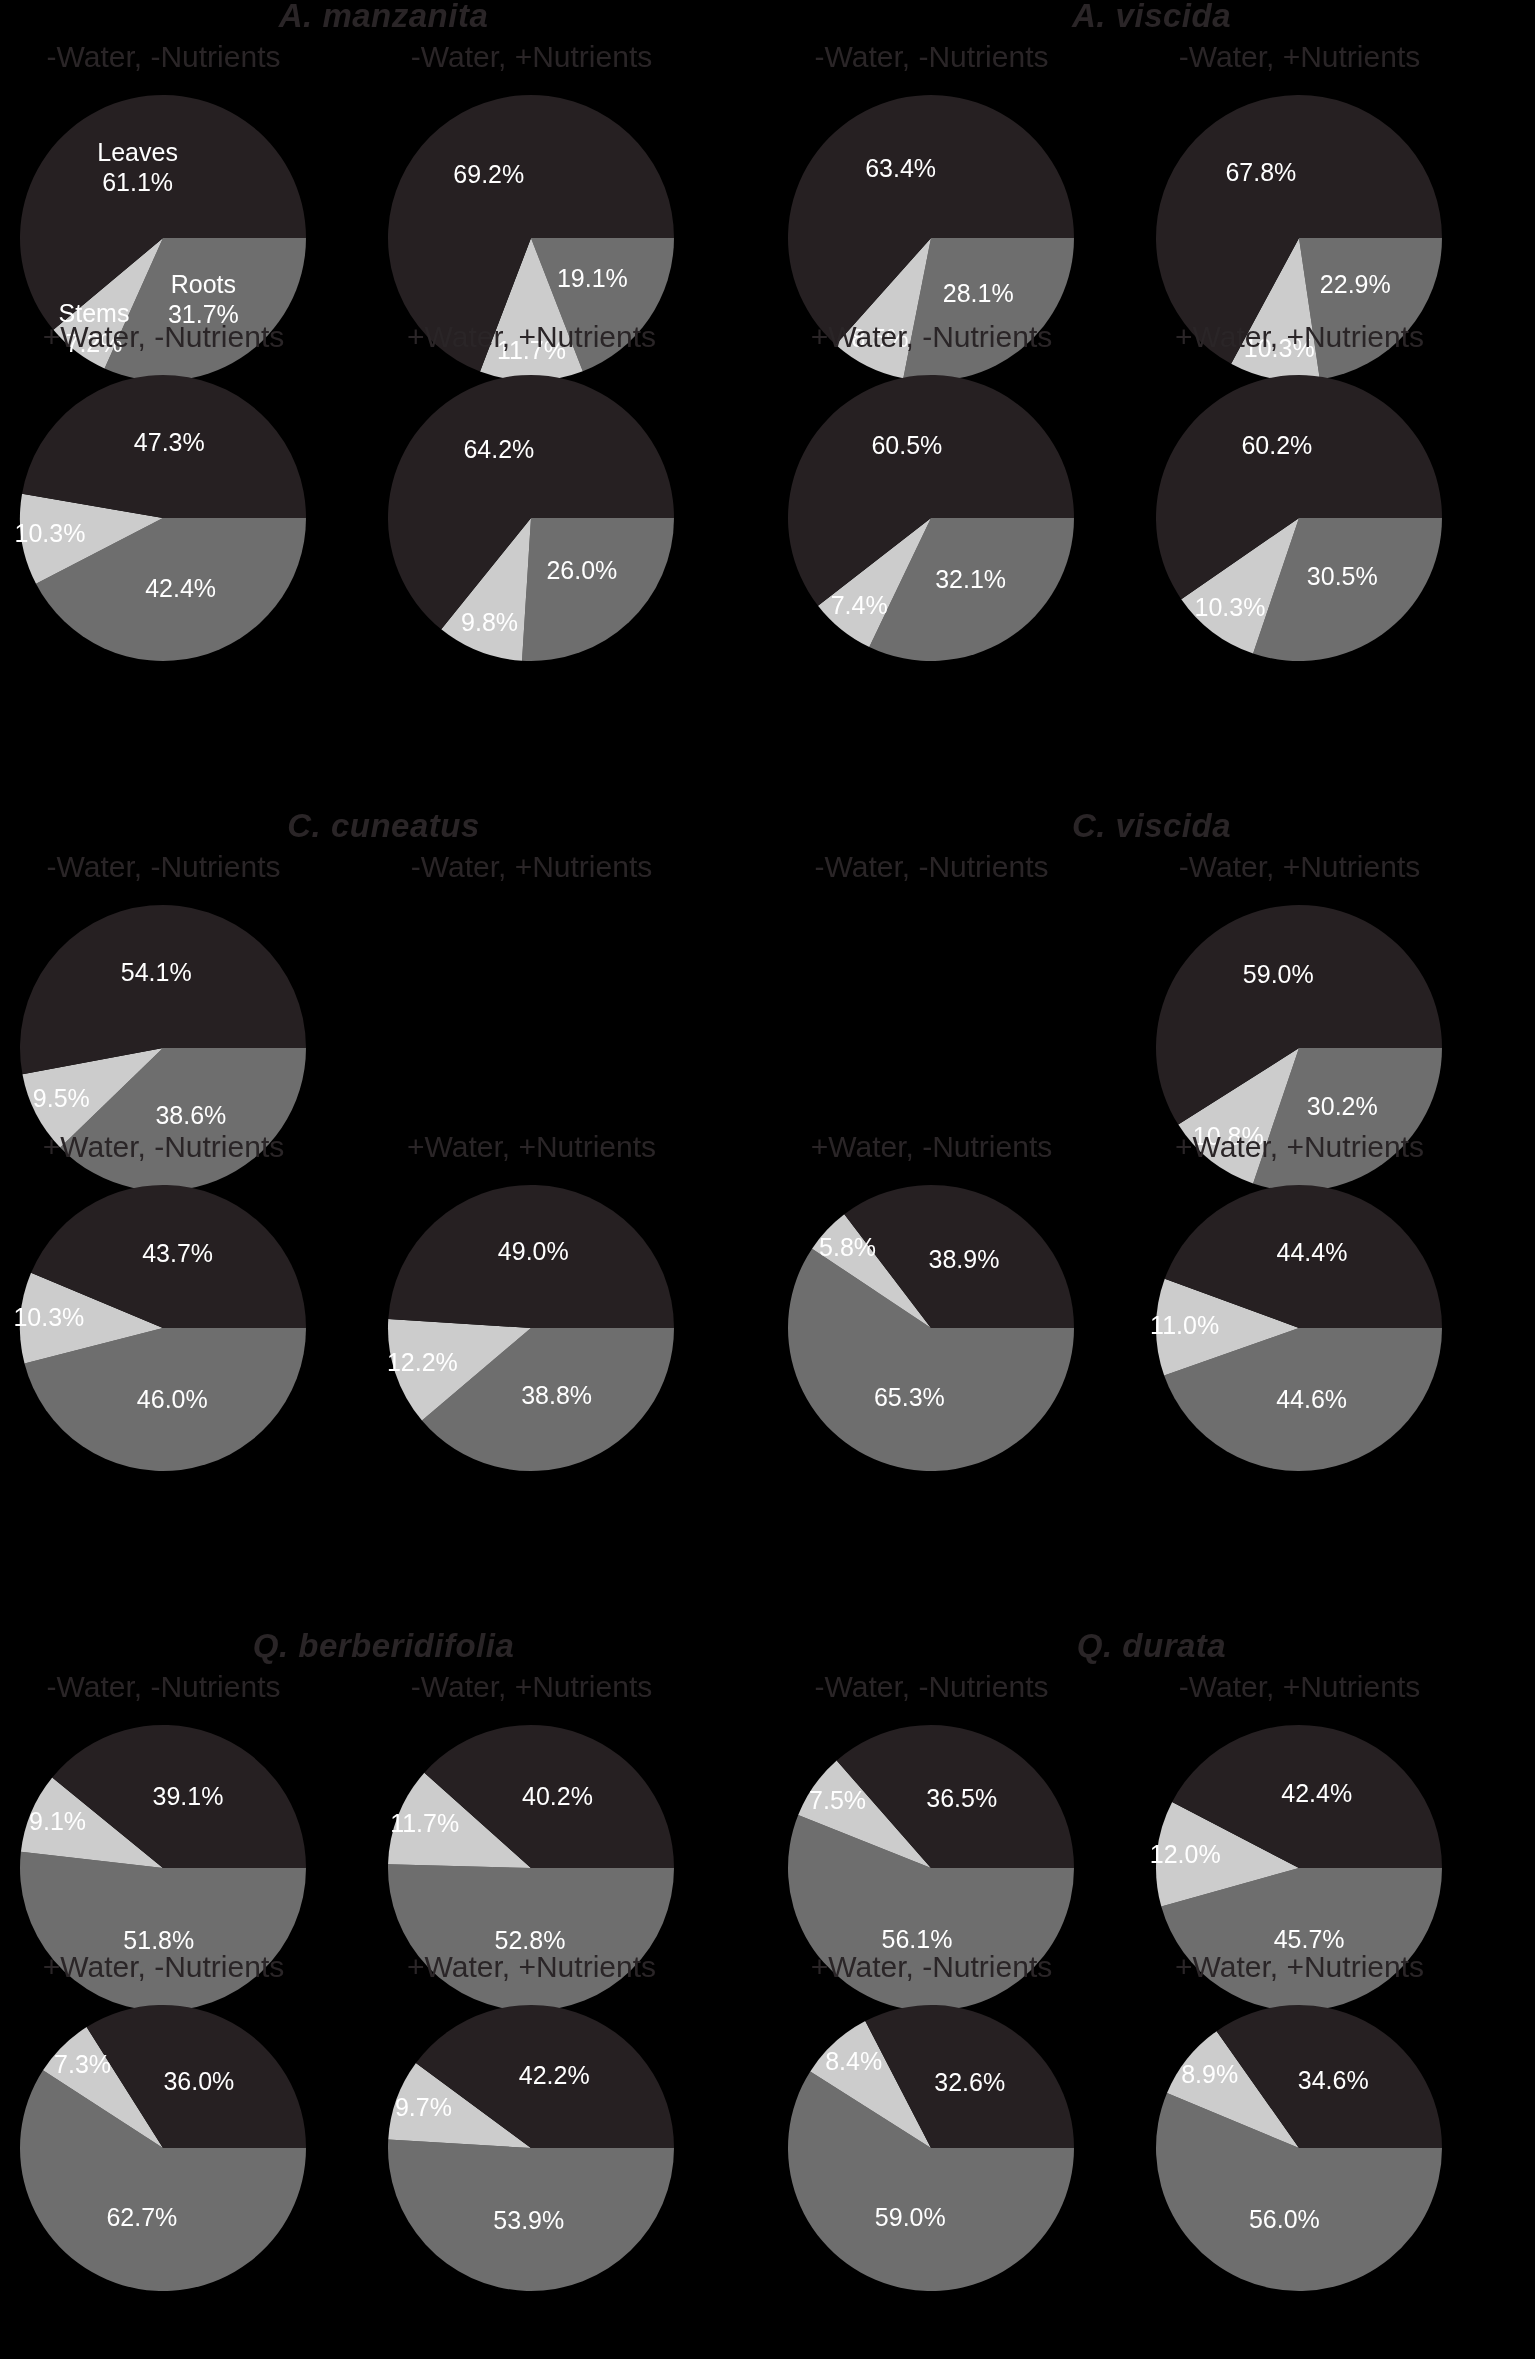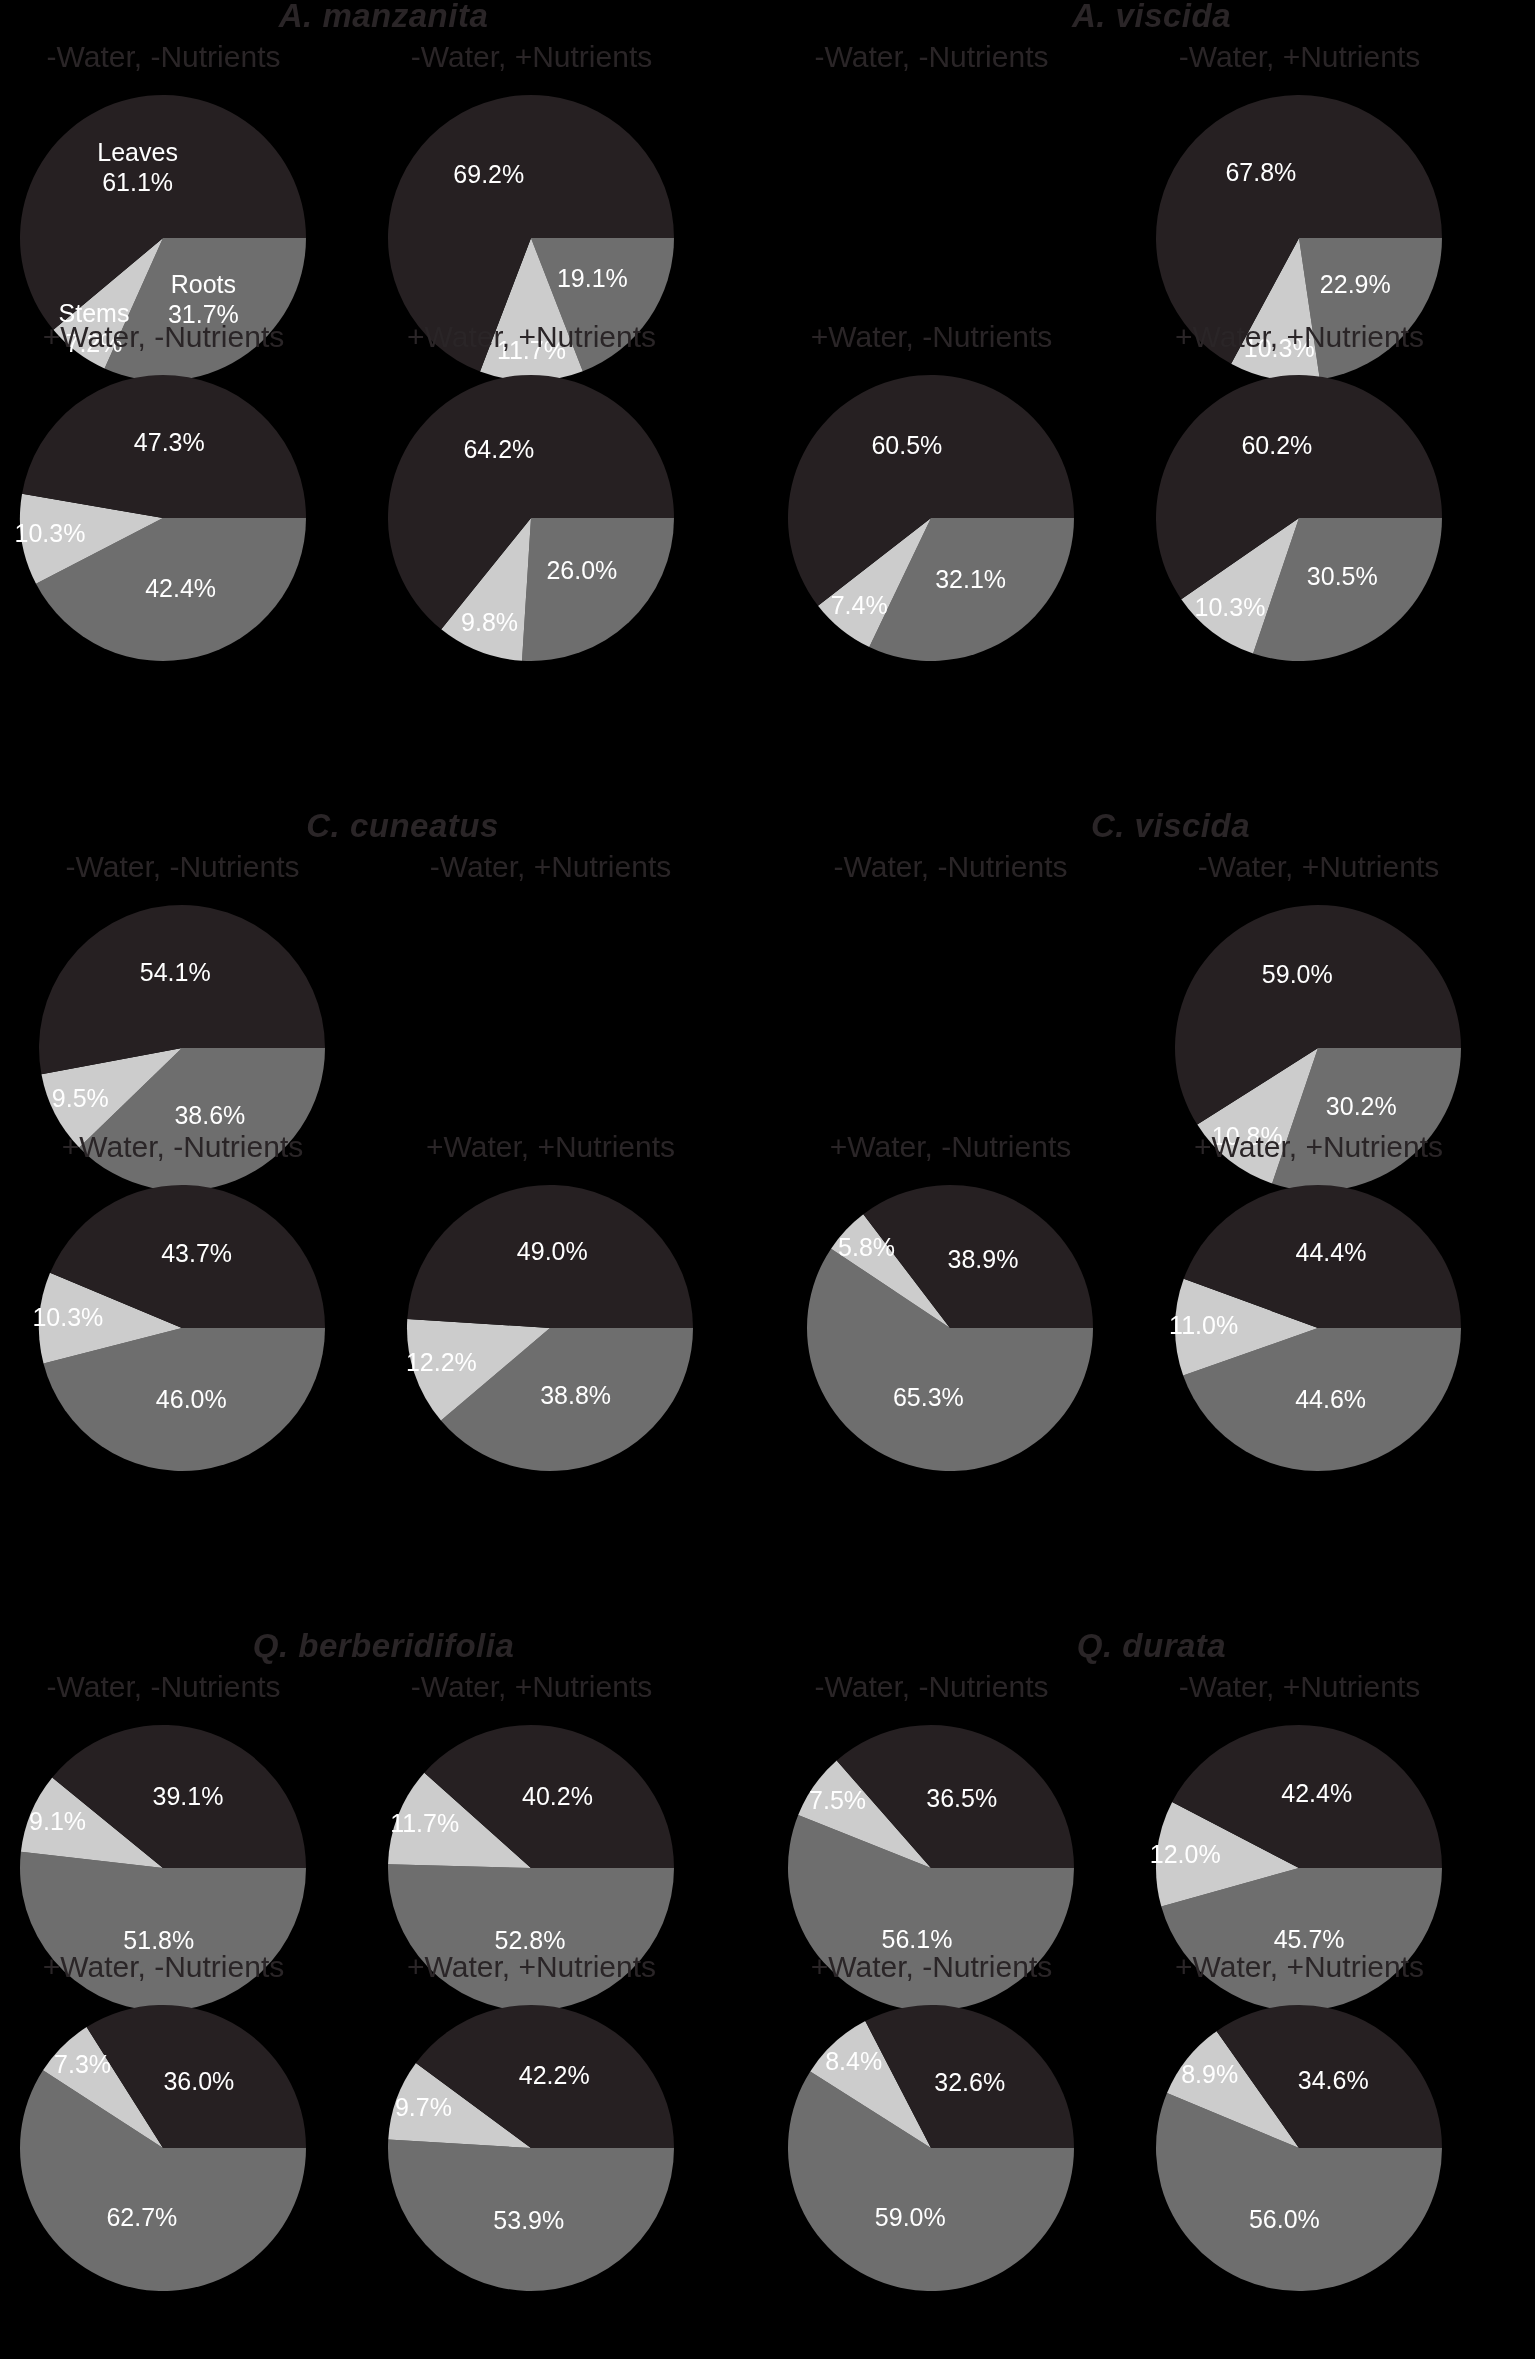--- a/index.html
+++ b/index.html
@@ -11,21 +11,21 @@
     overflow:hidden;
     position:relative;
   }
   .figure{position:relative;width:1535px;height:1884px;}
 
   
   .species-block{position:absolute;width:767px;height:786px;}
   .species-block.col-left{left:0;}
   .species-block.col-right{left:768px;}
   .species-block.band-1{top:0;}
-  .species-block.band-2{top:810px;margin-left:19px;}
+  .species-block.band-2{top:810px;}
   .species-block.band-3{top:1630px;}
 
   .species-title{
     position:absolute;top:-3px;left:0;width:767px;
     text-align:center;
     font-size:33px;font-weight:bold;font-style:italic;
     color:#2a2527;
     letter-spacing:0.5px;
     white-space:nowrap;
   }
@@ -128,20 +128,30 @@
             <text x="149.6" y="256.6" class="slice-label">9.8%</text>
             <text x="241.9" y="204.2" class="slice-label">26.0%</text>
           </svg>
         </div>
       </div>
     </div>
     <div class="species-block col-right band-1">
       <div class="species-title">A. viscida</div>
       <div class="cell c0 r0">
         <div class="cell-title">-Water, -Nutrients</div>
+        <div class="pie-wrap">
+          <svg width="383" height="300" viewBox="0 0 383 300">
+            <path d="M 191 150 L 334.00 150.00 A 143 143 0 0 1 163.32 290.30 Z" fill="#6e6e6e" stroke="none"></path>
+            <path d="M 191 150 L 163.32 290.30 A 143 143 0 0 1 95.76 256.67 Z" fill="#cccccc" stroke="none"></path>
+            <path d="M 191 150 L 95.76 256.67 A 143 143 0 1 1 334.00 150.00 Z" fill="#262022" stroke="none"></path>
+            <text x="160.6" y="82.1" class="slice-label">63.4%</text>
+            <text x="140.0" y="252.4" class="slice-label">8.5%</text>
+            <text x="238.2" y="207.4" class="slice-label">28.1%</text>
+          </svg>
+        </div>
       </div>
       <div class="cell c1 r0">
         <div class="cell-title">-Water, +Nutrients</div>
         <div class="pie-wrap">
           <svg width="383" height="300" viewBox="0 0 383 300">
             <path d="M 191 150 L 334.00 150.00 A 143 143 0 0 1 211.83 291.47 Z" fill="#6e6e6e" stroke="none"></path>
             <path d="M 191 150 L 211.83 291.47 A 143 143 0 0 1 123.12 275.86 Z" fill="#cccccc" stroke="none"></path>
             <path d="M 191 150 L 123.12 275.86 A 143 143 0 1 1 334.00 150.00 Z" fill="#262022" stroke="none"></path>
             <text x="152.9" y="86.1" class="slice-label">67.8%</text>
             <text x="171.2" y="262.7" class="slice-label">10.3%</text>

